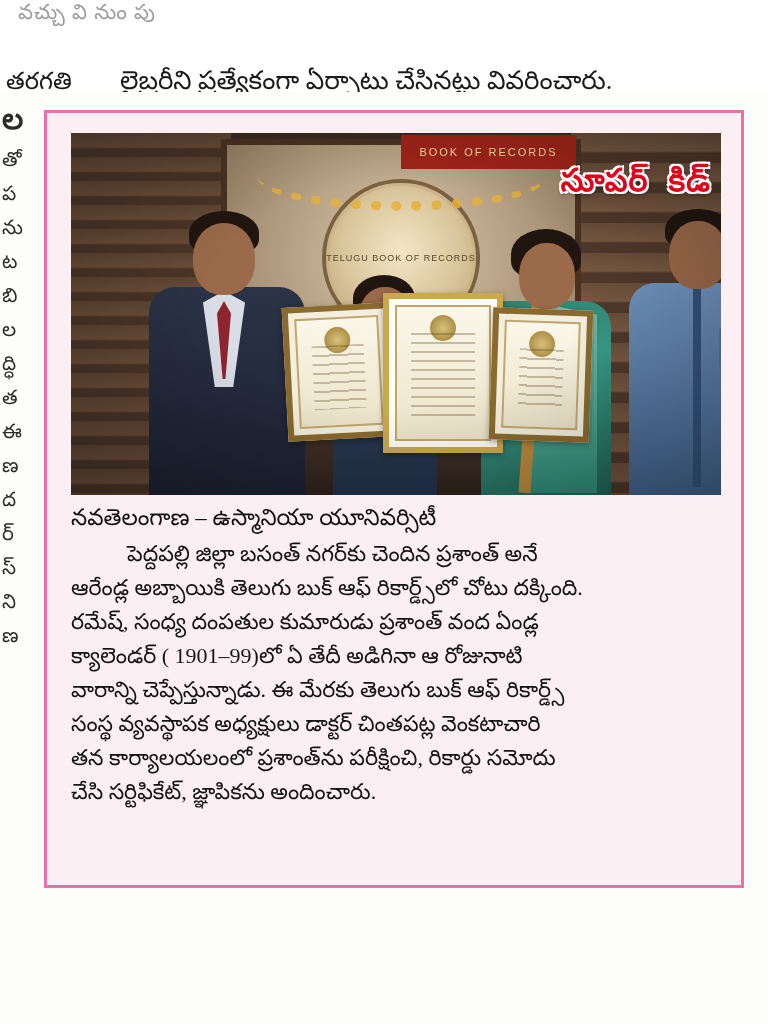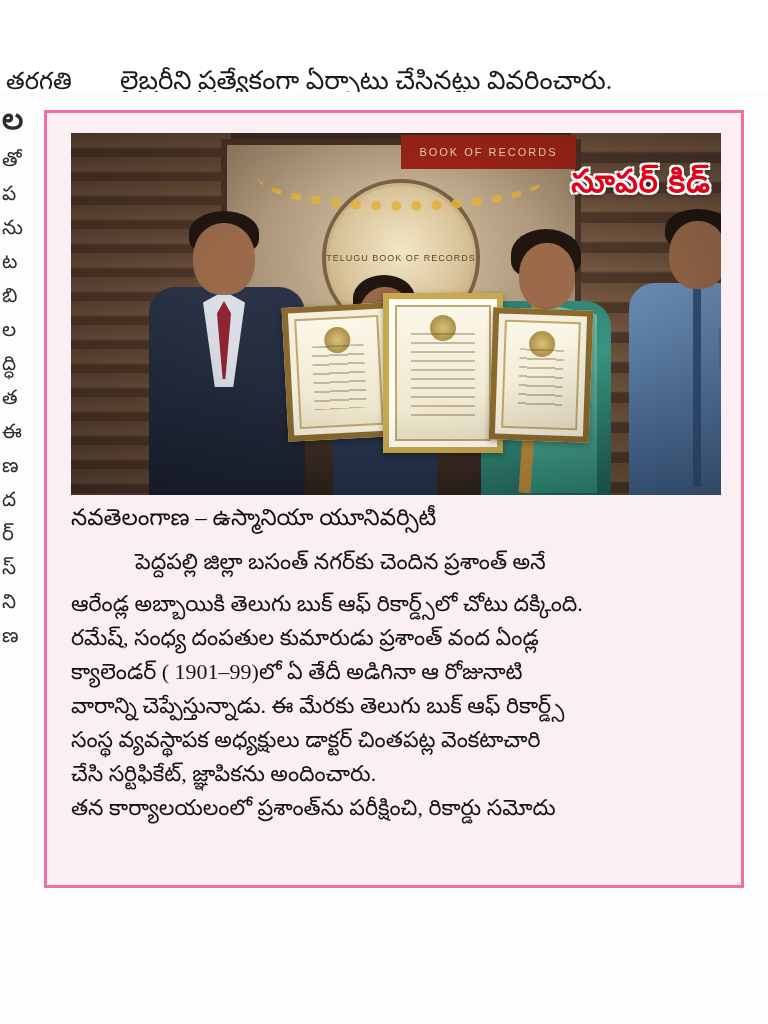--- a/index.html
+++ b/index.html
@@ -304,21 +304,21 @@
     position: absolute;
     right: 10px;
     top: 30px;
     color: #e2001a;
     font-size: 32px;
     font-weight: bold;
     letter-spacing: 1px;
     text-shadow:
       -2px -2px 0 #fff, 2px -2px 0 #fff, -2px 2px 0 #fff, 2px 2px 0 #fff,
       0 3px 5px rgba(0,0,0,.45);
-    font-family: Liberation Sans, sans-serif;
+    font-family: Liberation Mono, monospace;
     white-space: nowrap;
     margin-left: 33px;
   }
 
   
   .caption-title {
     position: absolute;
     left: 24px;
     top: 392px;
     width: 650px;
@@ -332,21 +332,21 @@
     position: absolute;
     left: 24px;
     top: 424px;
     width: 652px;
     color: #141414;
     font-family: "Liberation Serif", serif;
     font-size: 22px;
     line-height: 34px;
   }
   .article-body p {
-    margin: 8px;
+    margin: 0;
     text-indent: 56px;
   }
   .article-body .line {
     display: block;
     white-space: nowrap;
   }
 
   
   .bottom-headline {
     position: absolute;
@@ -367,20 +367,21 @@
     white-space: nowrap;
     font-family: "Liberation Serif", serif;
   }
 </style>
 </head>
 <body>
 
 <div class="page">
 
   <div class="top-strip">
+    <div class="top-clip-row">వచ్చు              వి         నుం     పు</div>
     <div class="top-headline">
       <span class="left-frag">తరగతి</span><span class="main-frag">లైబ్రరీని ప్రత్యేకంగా ఏర్పాటు చేసినట్టు వివరించారు.</span>
     </div>
   </div>
 
   <div class="left-gutter">
     <div class="g-line g-big">ల</div>
     <div class="g-line">తో</div>
     <div class="g-line">ప</div>
     <div class="g-line">ను</div>
@@ -474,19 +475,19 @@
 
     <div class="article-body">
       <p>
         <span class="line">పెద్దపల్లి జిల్లా బసంత్ నగర్‌కు చెందిన ప్రశాంత్ అనే</span>
       </p>
       <span class="line">ఆరేండ్ల అబ్బాయికి తెలుగు బుక్ ఆఫ్ రికార్డ్స్‌లో చోటు దక్కింది.</span>
       <span class="line">రమేష్, సంధ్య దంపతుల కుమారుడు ప్రశాంత్   వంద ఏండ్ల</span>
       <span class="line">క్యాలెండర్ ( 1901–99)లో ఏ తేదీ అడిగినా ఆ రోజునాటి</span>
       <span class="line">వారాన్ని చెప్పేస్తున్నాడు. ఈ మేరకు తెలుగు బుక్ ఆఫ్ రికార్డ్స్</span>
       <span class="line">సంస్థ వ్యవస్థాపక అధ్యక్షులు డాక్టర్ చింతపట్ల వెంకటాచారి</span>
+      <span class="line">తన కార్యాలయలంలో ప్రశాంత్‌ను పరీక్షించి, రికార్డు సమోదు</span>
       <span class="line">చేసి సర్టిఫికేట్, జ్ఞాపికను అందించారు.</span>
-      <span class="line">తన కార్యాలయలంలో ప్రశాంత్‌ను పరీక్షించి, రికార్డు సమోదు</span>
     </div>
   </div>
 
 
 </div>
 
 </body></html>

